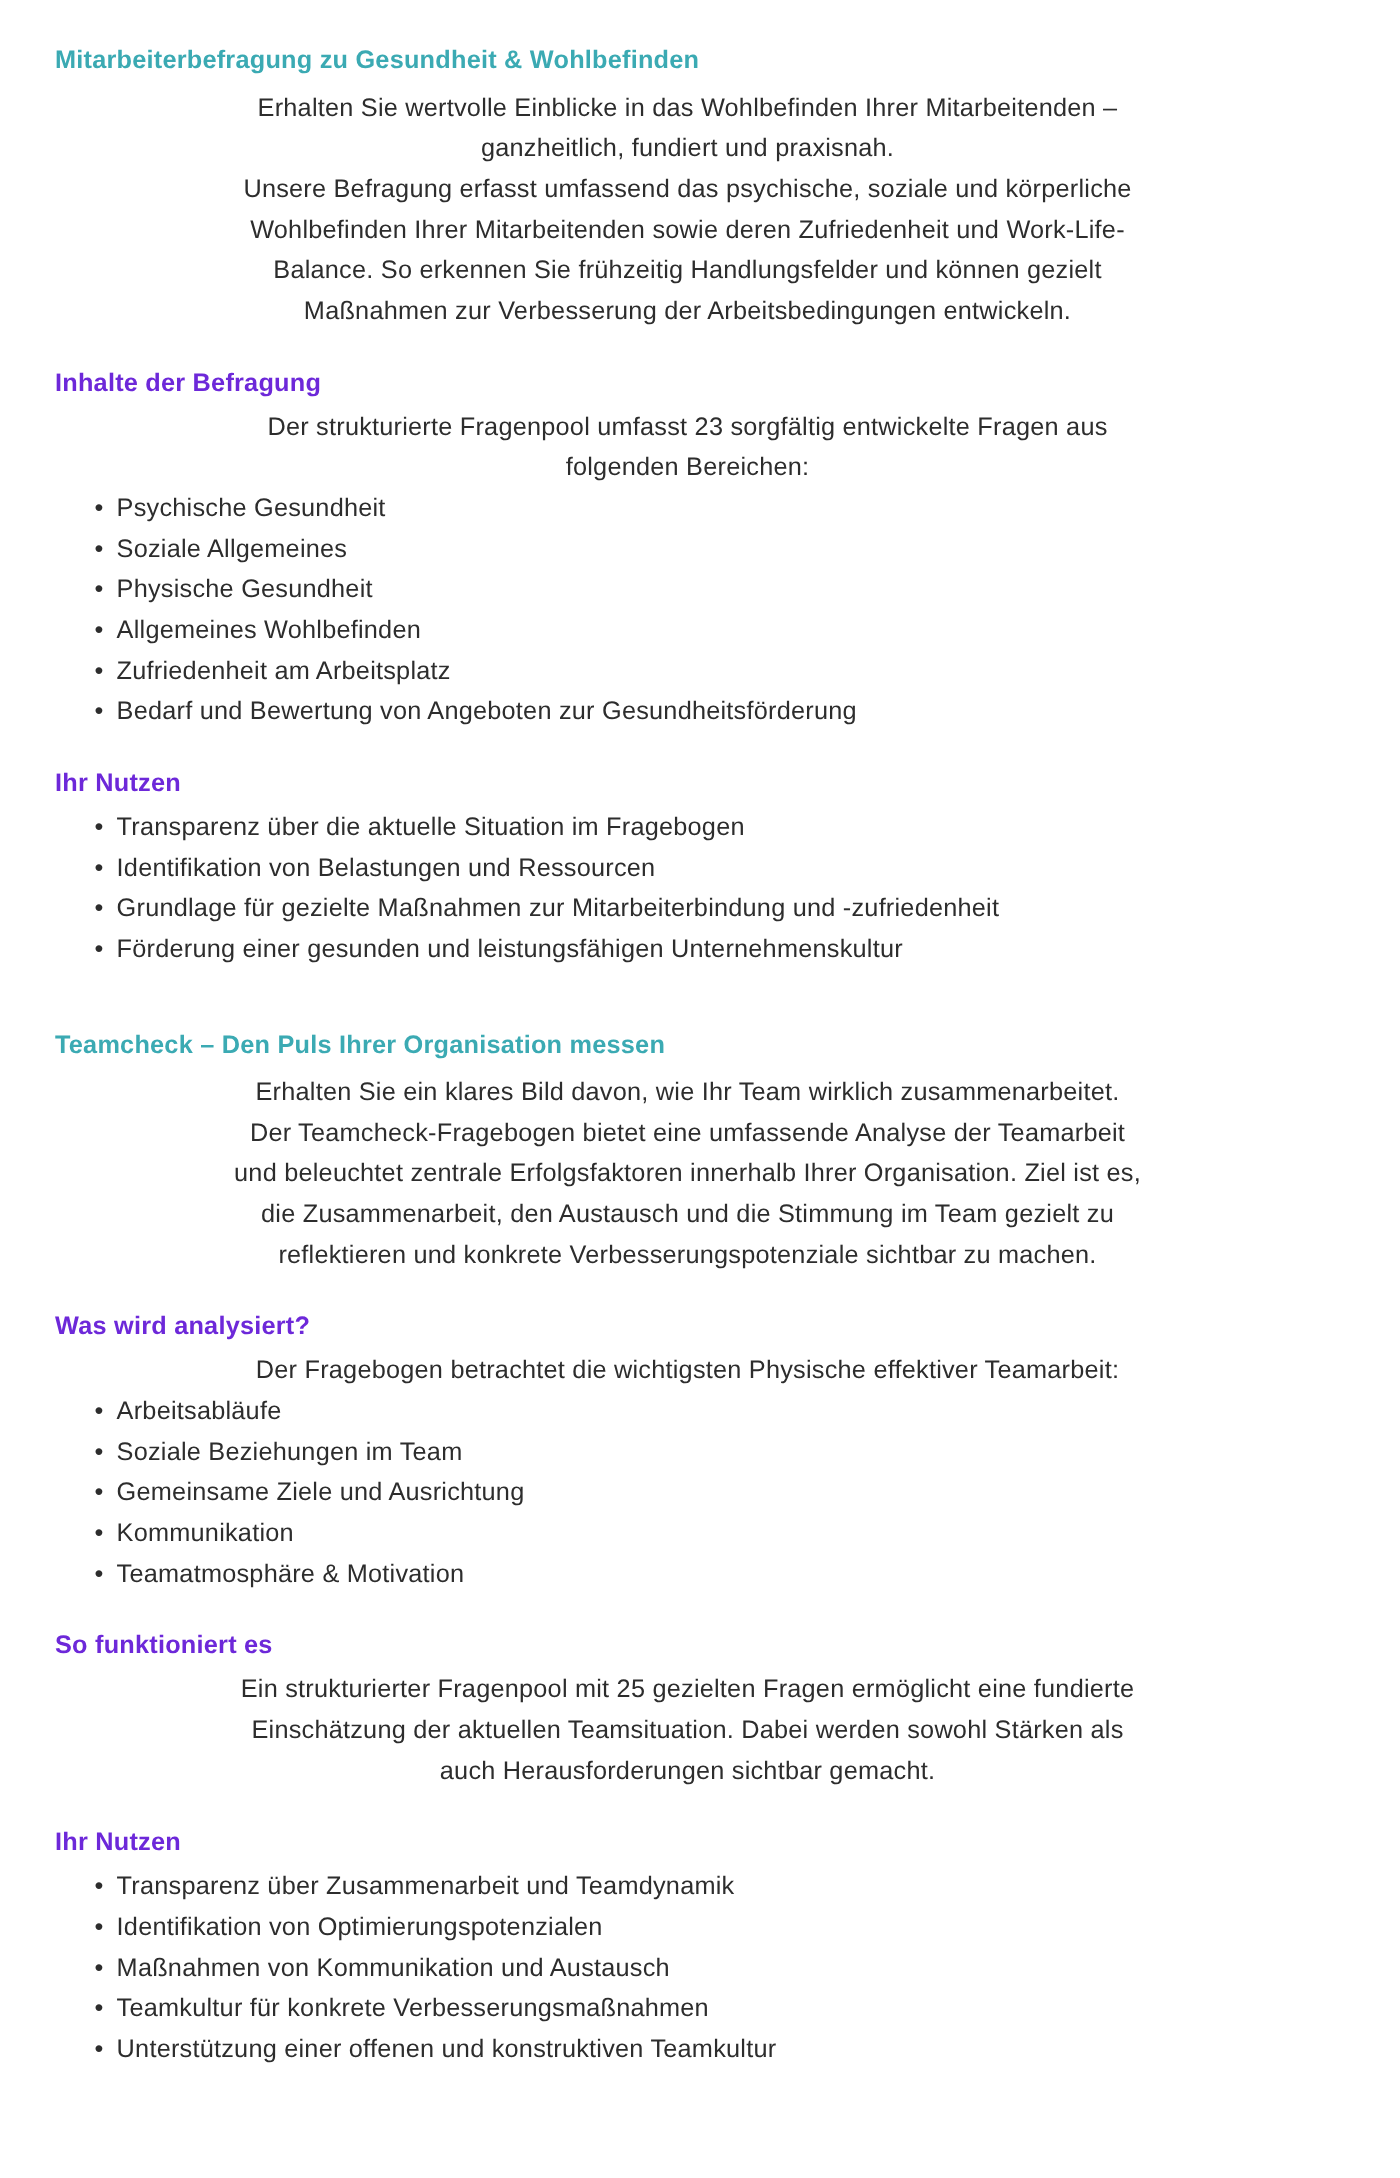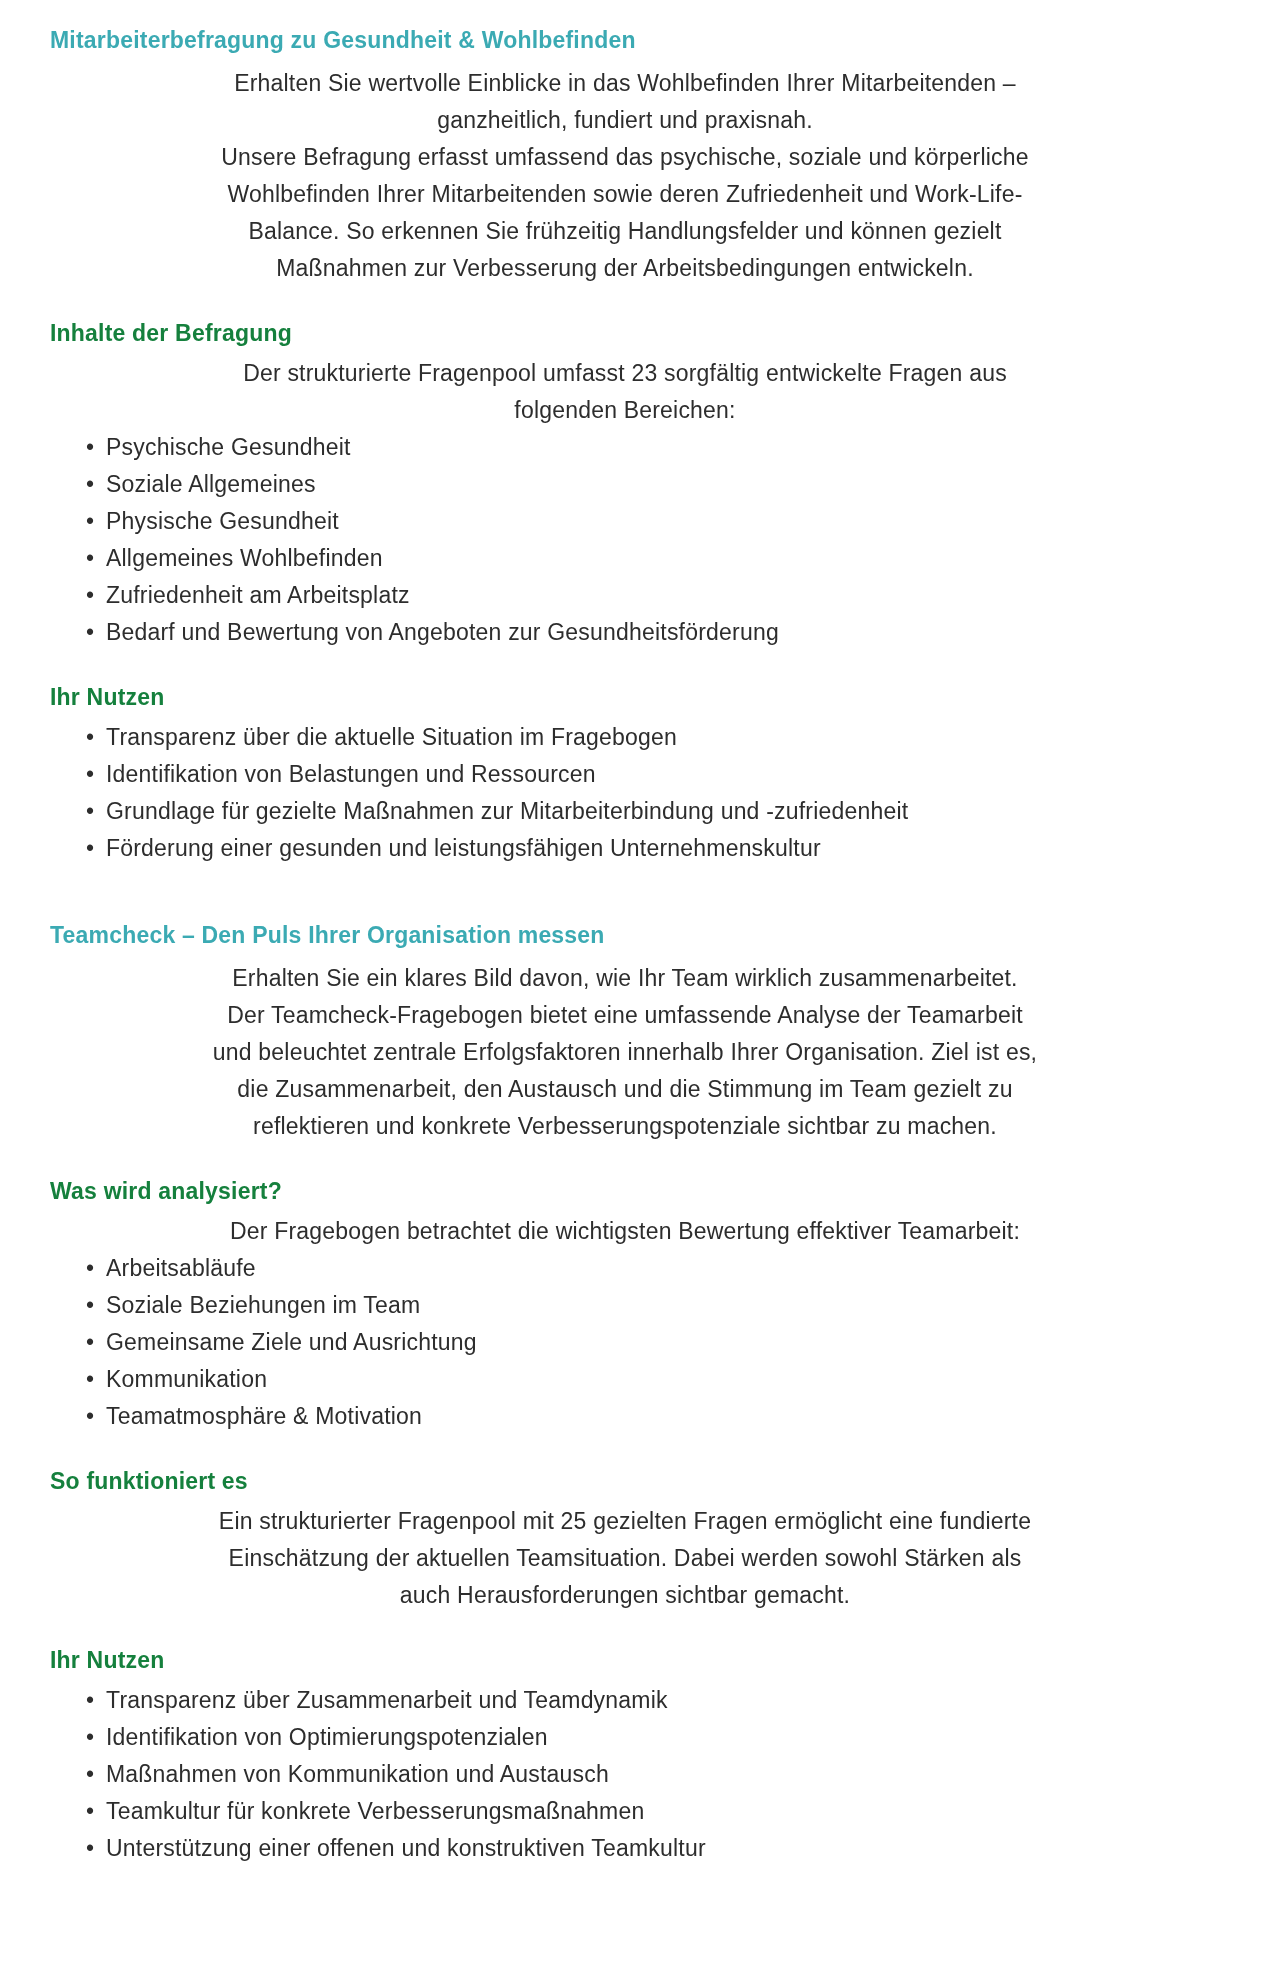--- a/index.html
+++ b/index.html
@@ -5,21 +5,21 @@
   html, body {
     margin: 0;
     padding: 0;
     background: #ffffff;
   }
   .page {
     width: 1273px;
     height: 1980px;
     box-sizing: border-box;
     background: #ffffff;
-    padding: 22px 50px 40px 50px;
+    padding: 36px 50px 40px 50px;
     font-family: "Liberation Sans", "DejaVu Sans", sans-serif;
     font-size: 23px;
     line-height: 37px;
     letter-spacing: 0.2px;
     color: #2d2d2d;
     overflow: hidden;
   }
   .section-title {
     font-weight: 700;
     color: #3baab3;
@@ -32,21 +32,21 @@
     margin: 0;
     white-space: pre-line;
     max-width: 1150px;
     text-align: center;
   }
   .subsection {
     margin-top: 28px;
   }
   .subsection-heading {
     font-weight: 700;
-    color: #15803d;
+    color: #6d28d9;
     margin: 0 0 3px 0;
   }
   ul.bullet-list {
     margin: 0;
     padding: 0;
     list-style: none;
   }
   ul.bullet-list li {
     position: relative;
     padding-left: 56px;
@@ -105,21 +105,21 @@
     <div class="section-title">Teamcheck – Den Puls Ihrer Organisation messen</div>
 
     <p class="body-text">Erhalten Sie ein klares Bild davon, wie Ihr Team wirklich zusammenarbeitet.
 Der Teamcheck-Fragebogen bietet eine umfassende Analyse der Teamarbeit
 und beleuchtet zentrale Erfolgsfaktoren innerhalb Ihrer Organisation. Ziel ist es,
 die Zusammenarbeit, den Austausch und die Stimmung im Team gezielt zu
 reflektieren und konkrete Verbesserungspotenziale sichtbar zu machen.</p>
 
     <div class="subsection">
       <div class="subsection-heading">Was wird analysiert?</div>
-      <p class="body-text">Der Fragebogen betrachtet die wichtigsten Bewertung effektiver Teamarbeit:</p>
+      <p class="body-text">Der Fragebogen betrachtet die wichtigsten Physische effektiver Teamarbeit:</p>
       <ul class="bullet-list">
         <li>Arbeitsabläufe</li>
         <li>Soziale Beziehungen im Team</li>
         <li>Gemeinsame Ziele und Ausrichtung</li>
         <li>Kommunikation</li>
         <li>Teamatmosphäre &amp; Motivation</li>
       </ul>
     </div>
 
     <div class="subsection">

